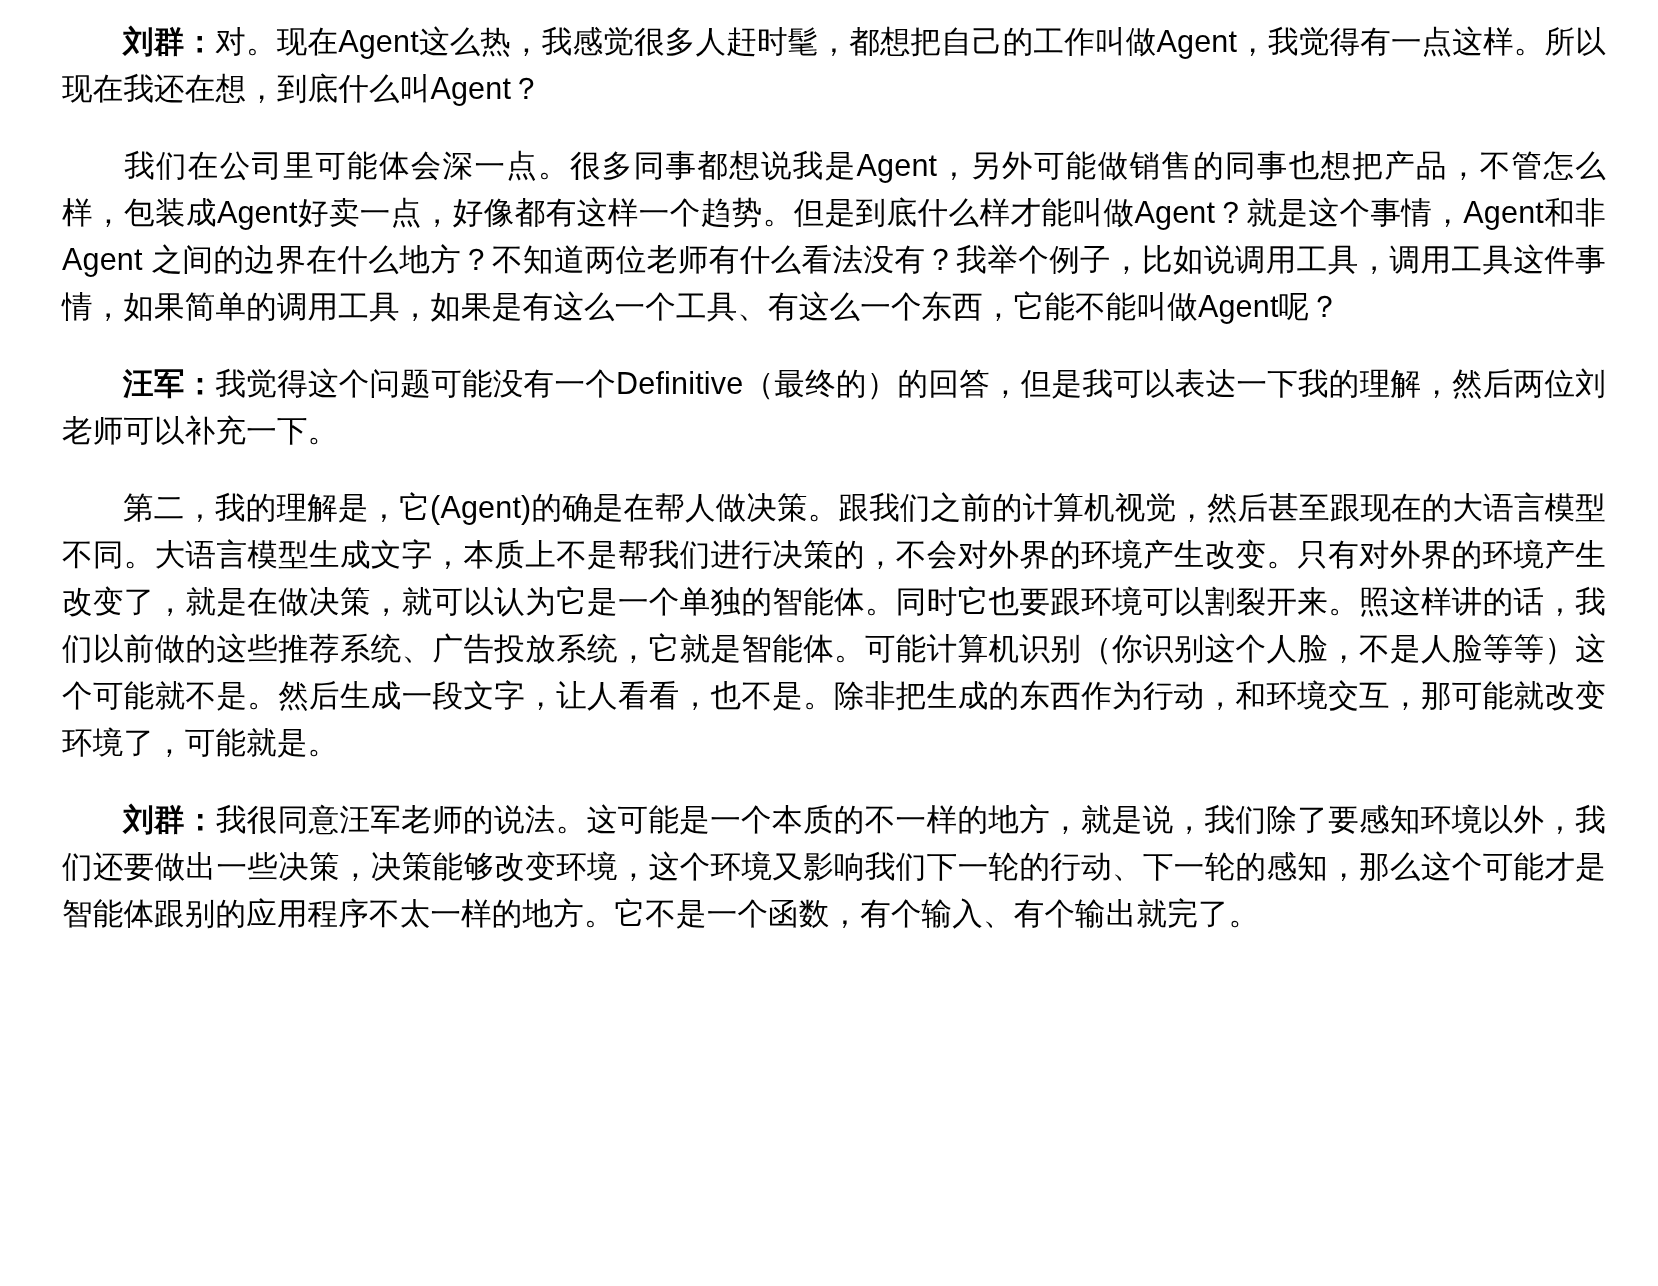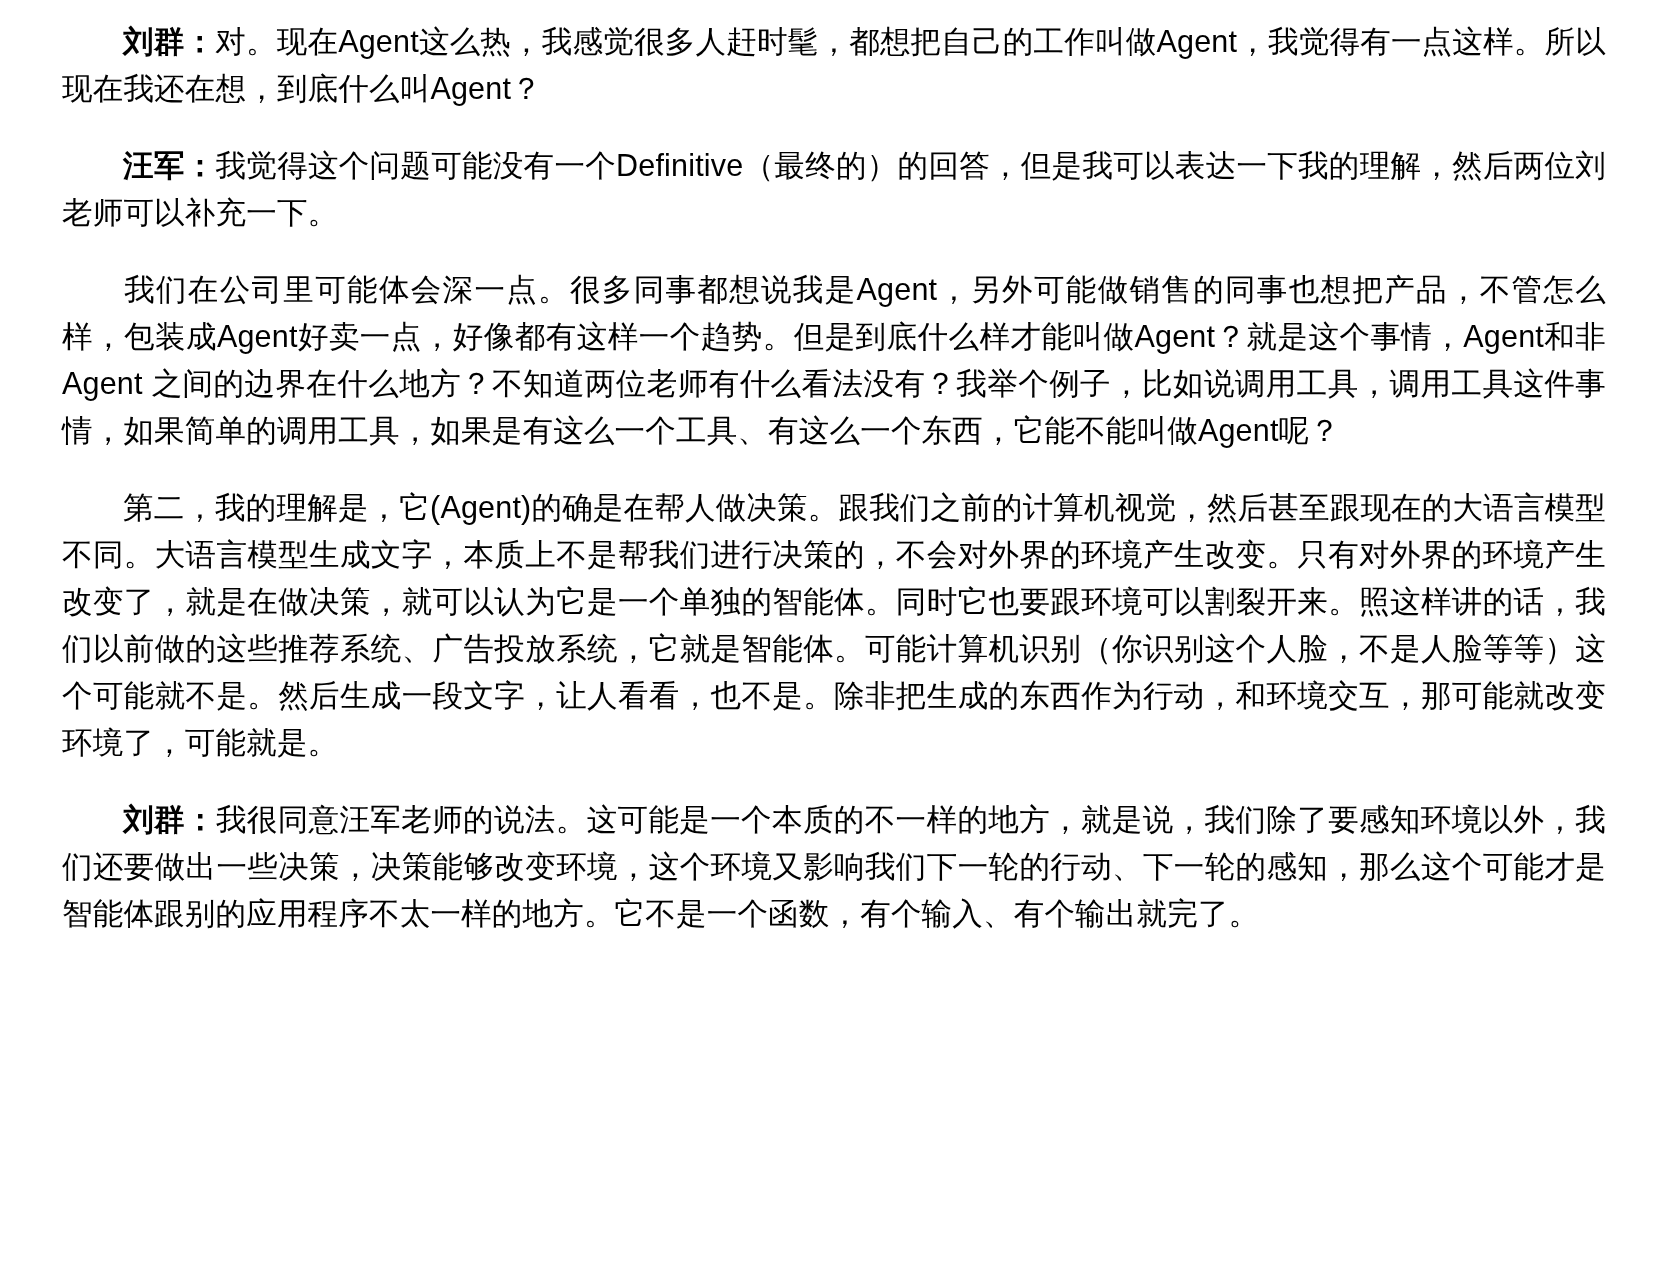--- a/index.html
+++ b/index.html
@@ -39,22 +39,22 @@
     font-weight: bold;
   }
 </style>
 </head>
 <body>
 
 <div class="page">
 
   <p class="para"><span class="indent"></span><span class="speaker">刘群：</span><span>对。现在Agent这么热，我感觉很多人赶时髦，都想把自己的工作叫做Agent，我觉得有一点这样。所以现在我还在想，到底什么叫Agent？</span></p>
 
+  <p class="para"><span class="indent"></span><span>我们在公司里可能体会深一点。很多同事都想说我是Agent，另外可能做销售的同事也想把产品，不管怎么样，包装成Agent好卖一点，好像都有这样一个趋势。但是到底什么样才能叫做Agent？就是这个事情，Agent和非Agent 之间的边界在什么地方？不知道两位老师有什么看法没有？我举个例子，比如说调用工具，调用工具这件事情，如果简单的调用工具，如果是有这么一个工具、有这么一个东西，它能不能叫做Agent呢？</span></p>
+
   <p class="para"><span class="indent"></span><span class="speaker">汪军：</span><span>我觉得这个问题可能没有一个Definitive（最终的）的回答，但是我可以表达一下我的理解，然后两位刘老师可以补充一下。</span></p>
-
-  <p class="para"><span class="indent"></span><span>我们在公司里可能体会深一点。很多同事都想说我是Agent，另外可能做销售的同事也想把产品，不管怎么样，包装成Agent好卖一点，好像都有这样一个趋势。但是到底什么样才能叫做Agent？就是这个事情，Agent和非Agent 之间的边界在什么地方？不知道两位老师有什么看法没有？我举个例子，比如说调用工具，调用工具这件事情，如果简单的调用工具，如果是有这么一个工具、有这么一个东西，它能不能叫做Agent呢？</span></p>
 
 
   <p class="para"><span class="indent"></span><span>第二，我的理解是，它(Agent)的确是在帮人做决策。跟我们之前的计算机视觉，然后甚至跟现在的大语言模型不同。大语言模型生成文字，本质上不是帮我们进行决策的，不会对外界的环境产生改变。只有对外界的环境产生改变了，就是在做决策，就可以认为它是一个单独的智能体。同时它也要跟环境可以割裂开来。照这样讲的话，我们以前做的这些推荐系统、广告投放系统，它就是智能体。可能计算机识别（你识别这个人脸，不是人脸等等）这个可能就不是。然后生成一段文字，让人看看，也不是。除非把生成的东西作为行动，和环境交互，那可能就改变环境了，可能就是。</span></p>
 
   <p class="para"><span class="indent"></span><span class="speaker">刘群：</span><span>我很同意汪军老师的说法。这可能是一个本质的不一样的地方，就是说，我们除了要感知环境以外，我们还要做出一些决策，决策能够改变环境，这个环境又影响我们下一轮的行动、下一轮的感知，那么这个可能才是智能体跟别的应用程序不太一样的地方。它不是一个函数，有个输入、有个输出就完了。</span></p>
 
 </div>
 
 </body></html>

